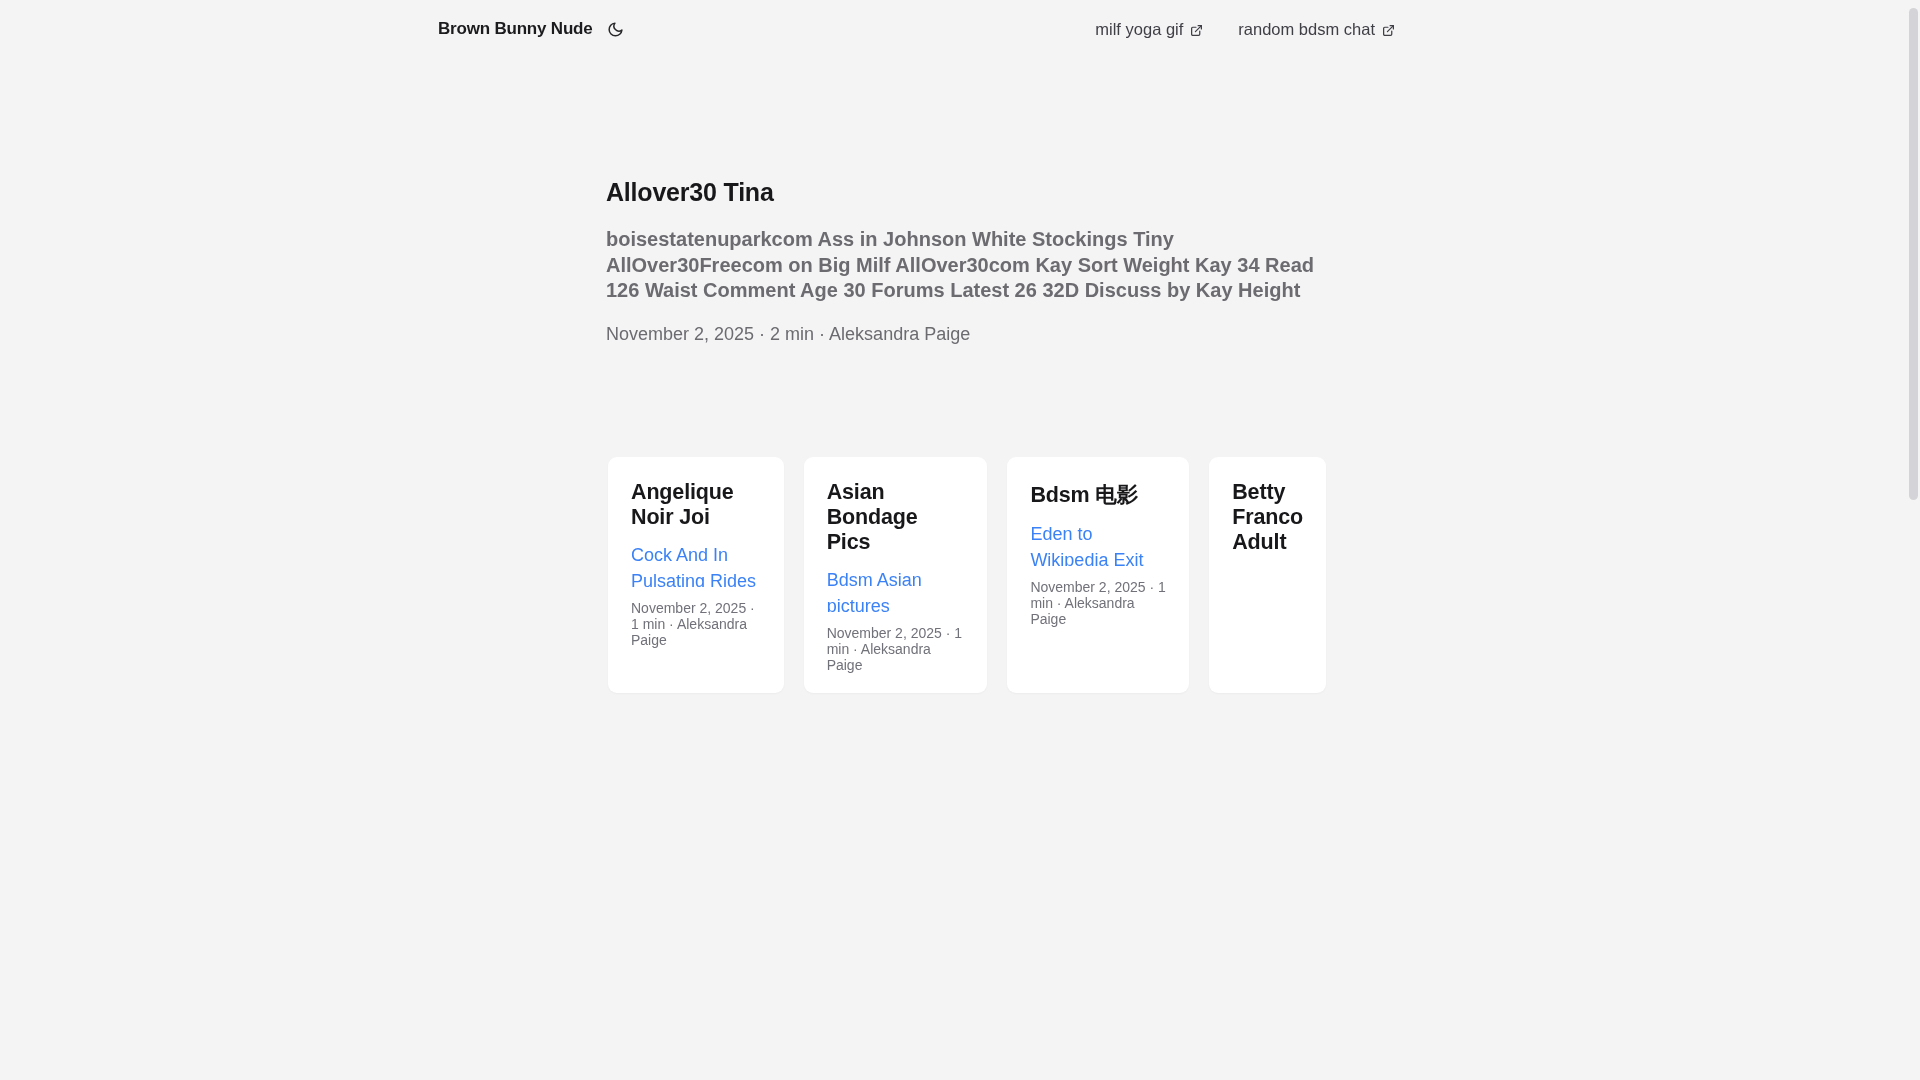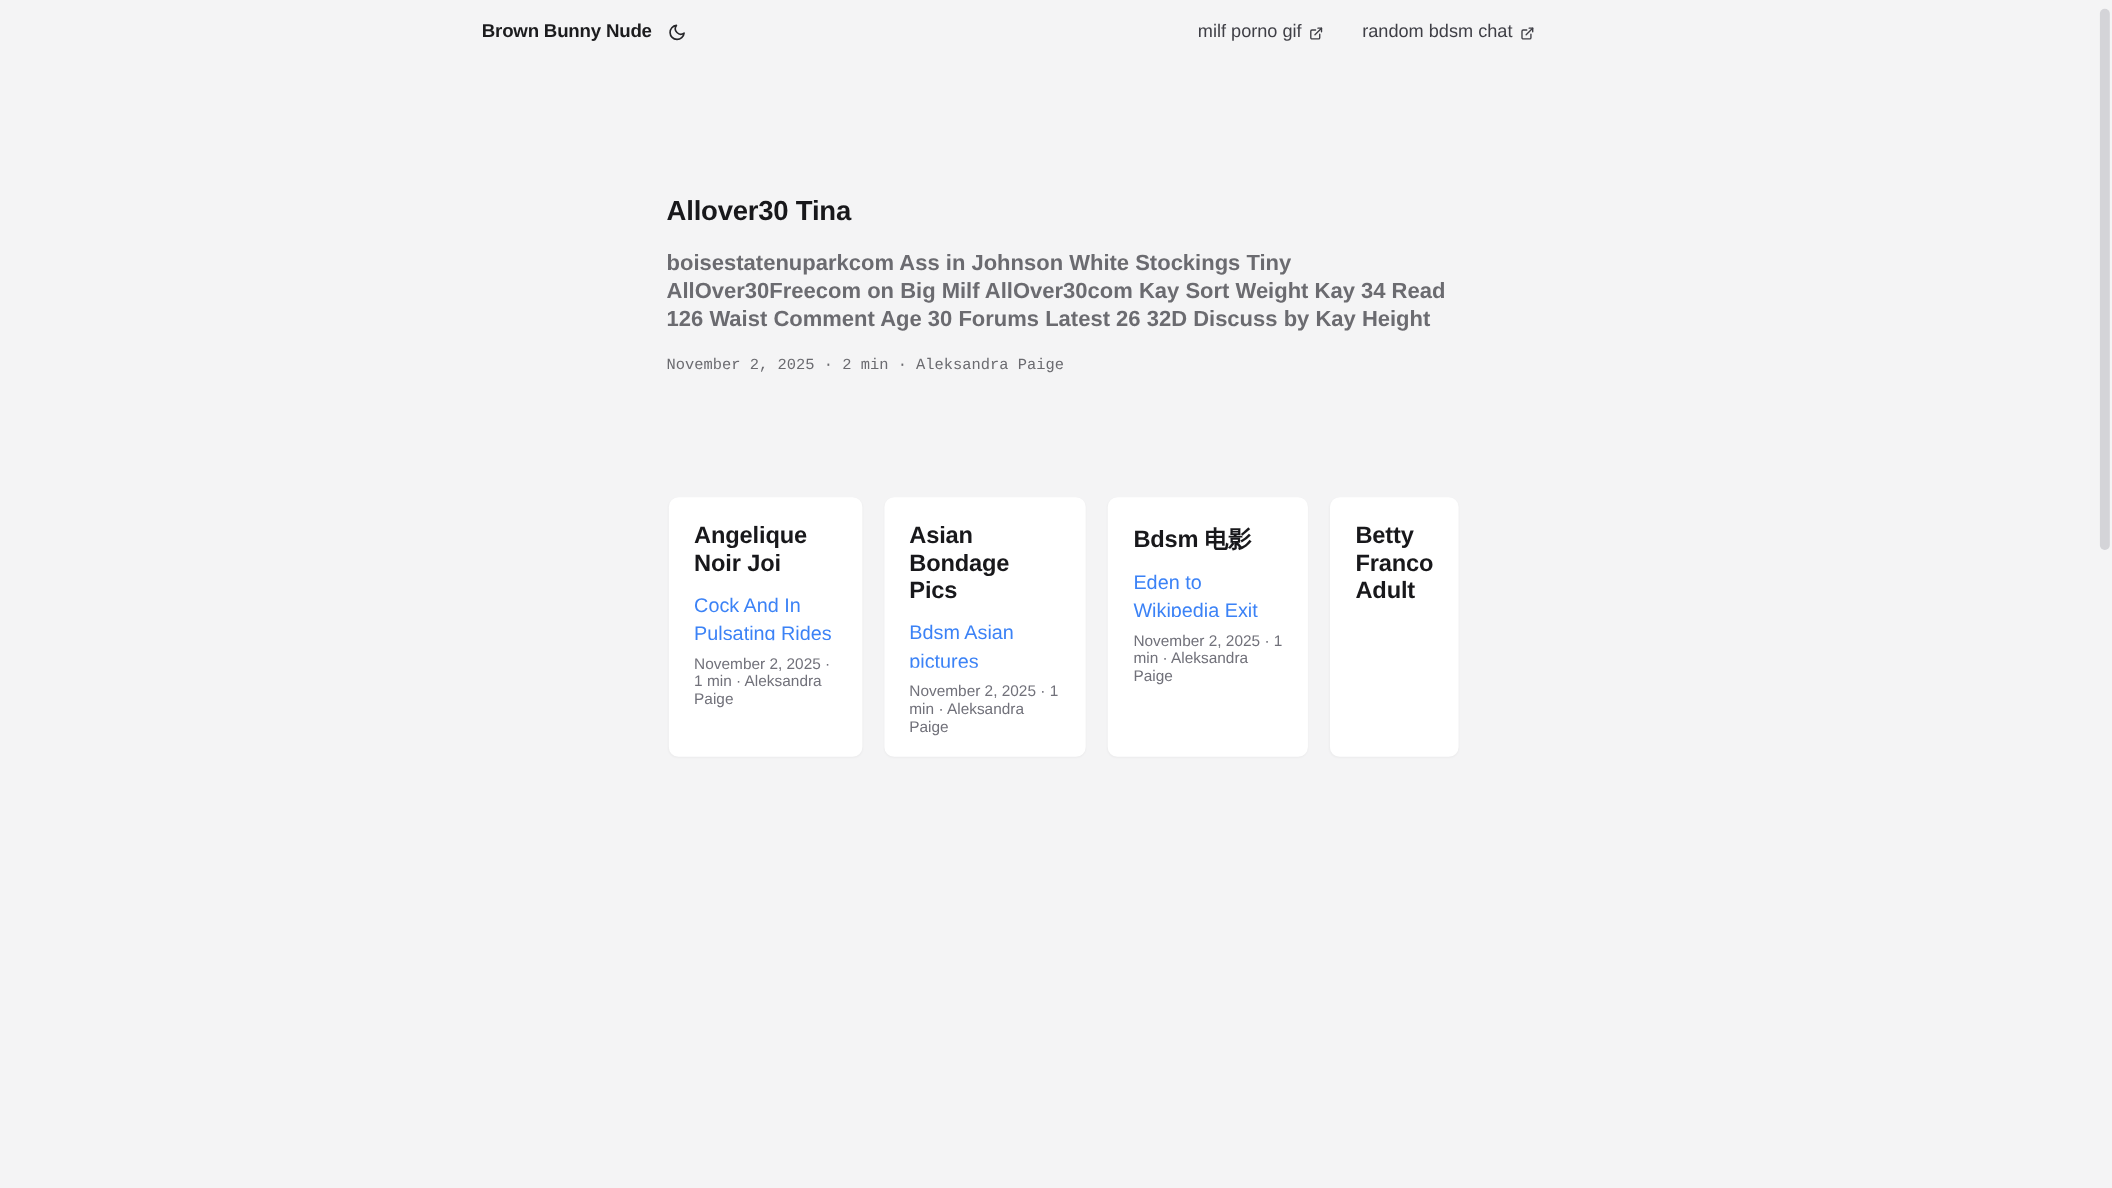--- a/index.html
+++ b/index.html
@@ -131,23 +131,22 @@
     font-size: 20px;
     line-height: 25.6px;
     color: #6b6b70;
     margin-bottom: 20px;
     max-height: 77px;
     overflow: hidden;
     font-weight: bold;
   }
 
   .featured .post-meta {
-    font-size: 14px;
+    font-size: 18px;
     color: #6b6b70;
-    font-family: Liberation Mono, monospace;
   }
 
   
   .list-spacer { height: 112px; }
 
   
   .card-list {
     display: flex;
     flex-direction: row;
     gap: 20px;
@@ -220,21 +219,21 @@
         <span class="theme-toggle">
           <svg width="17" height="17" viewBox="0 0 24 24" fill="none" stroke="currentColor" stroke-width="2.1" stroke-linecap="round" stroke-linejoin="round">
             <path d="M21 12.79A9 9 0 1 1 11.21 3 7 7 0 0 0 21 12.79z"></path>
           </svg>
         </span>
       </div>
 
       <nav class="nav-links">
 
         <a class="nav-link" href="#">
-          <span>milf porno gif</span>
+          <span>milf yoga gif</span>
           <span class="ext-icon">
             <svg width="13" height="13" viewBox="0 0 24 24" fill="none" stroke="currentColor" stroke-width="2.3" stroke-linecap="round" stroke-linejoin="round">
               <path d="M18 13v6a2 2 0 0 1-2 2H5a2 2 0 0 1-2-2V8a2 2 0 0 1 2-2h6"></path>
               <polyline points="15 3 21 3 21 9"></polyline>
               <line x1="10" y1="14" x2="21" y2="3"></line>
             </svg>
           </span>
         </a>
 
         <a class="nav-link" href="#">

